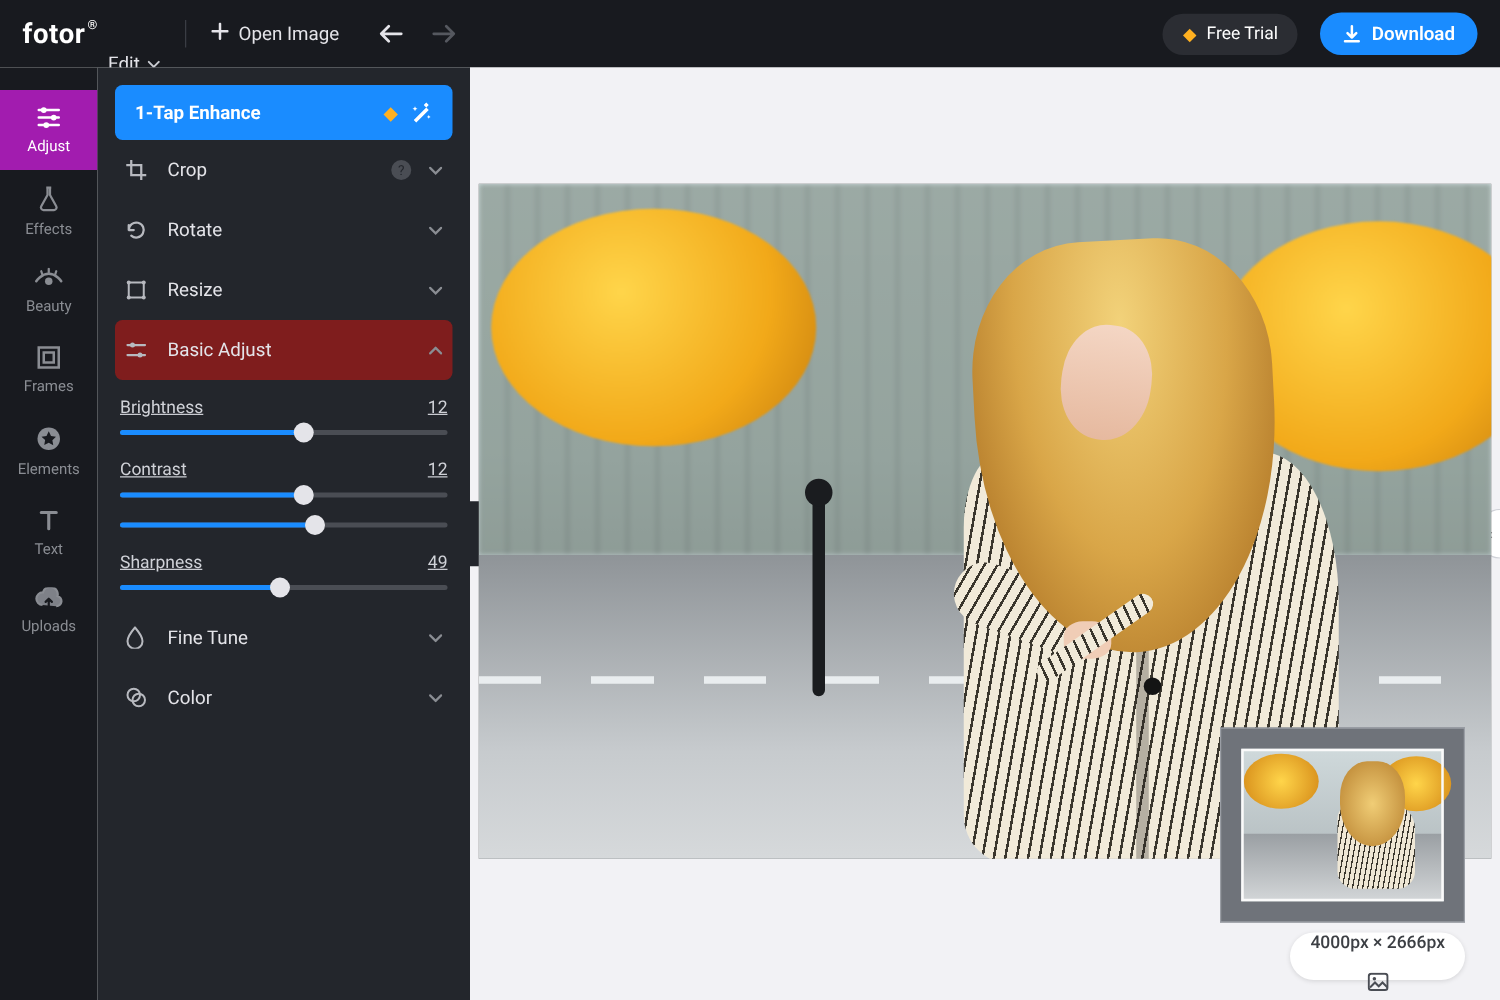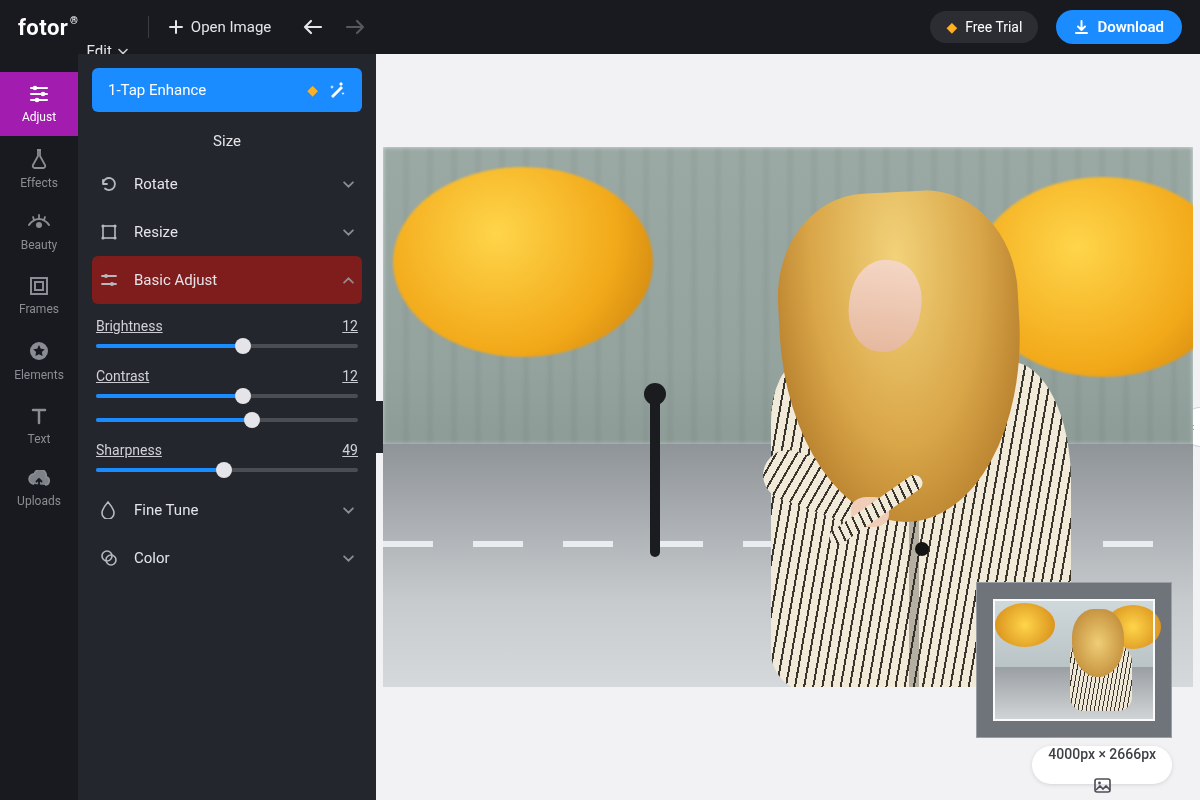--- a/index.html
+++ b/index.html
@@ -2,37 +2,37 @@
 <html><head>
 <meta charset="utf-8">
 <style>
 * { margin: 0; padding: 0; box-sizing: border-box; font-family: -apple-system, BlinkMacSystemFont, "Segoe UI", Roboto, sans-serif; }
 body { width: 1200px; height: 800px; background: #f2f2f5; overflow: hidden; display: flex; flex-direction: column; }
 .topbar { height: 54px; background: #181a1f; display: flex; align-items: center; padding: 0 18px; gap: 18px; color: #fff; }
 .logo { font-size: 22px; font-weight: 700; letter-spacing: .5px; position: relative; }
 .logo sup { font-size: 10px; position: absolute; top: 0px; right: -10px; }
 .edit-btn { display: flex; align-items: center; gap: 6px; font-size: 15px; cursor: pointer; color:#e4e4e9;margin-top:48px; }
 .vdiv { width: 1px; height: 22px; background: #3a3d44; margin: 0 2px; }
-.open-image { display: flex; align-items: center; gap: 8px; font-size: 15px; cursor: pointer; color:#e4e4e9; }
+.open-image { display: flex; align-items: flex-start; gap: 8px; font-size: 15px; cursor: pointer; color:#e4e4e9; }
 .nav-arrows { display: flex; gap: 22px; margin-left: 14px; }
 .nav-arrows span { font-size: 18px; cursor: pointer; }
 .nav-arrows .disabled { color: #55585f; }
 .topbar-spacer { flex: 1; }
 .free-trial { background: #2b2d33; border-radius: 20px; padding: 8px 16px; display: flex; align-items: center; gap: 8px; font-size: 14px; cursor: pointer; }
 .diamond-icon { color: #ffb020; font-size: 14px; }
 .download-btn { background: #1a8cff; border-radius: 20px; padding: 8px 18px; display: flex; align-items: center; gap: 8px; font-size: 15px; font-weight: 600; cursor: pointer; }
 .main { flex: 1; display: flex; }
 .icon-rail { width: 78px; background: #181a1f; display: flex; flex-direction: column; align-items: center; padding-top: 18px; gap: 0; }
 .rail-item { width: 78px; padding: 12px 0; display: flex; flex-direction: column; align-items: center; gap: 6px; cursor: pointer; color: #8a8d93; font-size: 12px; }
 .rail-item.active { background: #a21caf; color: #fff; }
 .rail-item .ri { font-size: 20px; }
 .panel { width: 298px; background: #23262c; padding: 14px 14px 0 14px; color: #c9cbd1; overflow-y: auto; position: relative; }
 .panel::-webkit-scrollbar { width: 6px; }
 .panel::-webkit-scrollbar-thumb { background: #3a3d44; border-radius: 3px; }
-.enhance-btn { background: #1a8cff; color: #fff; border-radius: 6px; height: 44px; display: flex; align-items: center; padding: 0 16px; font-size: 15px; font-weight: 400; gap: 10px; cursor: pointer; }
+.enhance-btn { background: #1a8cff; color: #fff; border-radius: 6px; height: 44px; display: flex; align-items: center; padding: 0 16px; font-size: 15px; font-weight: 700; gap: 10px; cursor: pointer; }
 .enhance-btn .spacer { flex: 1; }
 .section-title { text-align: center; font-size: 15px; color: #e4e4e9; margin: 20px 0 10px; }
 .tool-row { height: 48px; display: flex; align-items: center; gap: 14px; padding: 0 8px; cursor: pointer; border-radius: 6px; }
 .tool-row.expanded { background: #7f1d1d; }
 .tool-row .ti { width: 20px; text-align: center; color: #b7b9bf; font-size: 16px; }
 .tool-row .tlabel { flex: 1; font-size: 15px; color: #e4e4e9; }
 .tool-row .help { width: 16px; height: 16px; border-radius: 50%; background: #4a4d54; color:#23262c; font-size: 11px; display: flex; align-items: center; justify-content: center; }
 .tool-row .chev { color: #8a8d93; font-size: 14px; }
 .slider-block { padding: 14px 4px 6px; text-decoration: underline; }
 .slider-head { display: flex; justify-content: space-between; font-size: 14px; color: #d0d2d8; margin-bottom: 10px; }
@@ -205,22 +205,35 @@
       <span>1-Tap Enhance</span>
       <span class="spacer"></span>
       <span class="diamond-icon" style="color:#ffb020">◆</span>
       <span>
         <svg width="18" height="18" viewBox="0 0 18 18">
             <path d="M3 15L13 5m0 0l2 2-10 10-2-2zM13 5L11 3l2-2 2 2-2 2zM4 4l.6 1.4L6 6l-1.4.6L4 8l-.6-1.4L2 6l1.4-.6zM15 11l.5 1 1 .5-1 .5-.5 1-.5-1-1-.5 1-.5z" fill="#fff"></path>
           </svg>
       </span>
     </div>
 
-    <div class="section-title">Size</div>
-
+
+    <div class="tool-row">
+      <span class="ti">
+        <svg width="18" height="18" viewBox="0 0 18 18">
+            <path d="M5 1v12h12M1 5h12v12" stroke="currentColor" stroke-width="1.8" fill="none"></path>
+          </svg>
+      </span>
+      <span class="tlabel">Crop</span>
+      <span class="help">?</span>
+      <span class="chev">
+          <svg width="11" height="7" viewBox="0 0 10 6">
+            <path d="M1 1l4 4 4-4" stroke="currentColor" stroke-width="1.6" fill="none" stroke-linecap="round"></path>
+          </svg>
+        </span>
+    </div>
     <div class="tool-row">
       <span class="ti">
         <svg width="18" height="18" viewBox="0 0 18 18">
             <path d="M3 9a6 6 0 1 1 2 4.5M3 9V5m0 4h4" stroke="currentColor" stroke-width="1.8" fill="none" stroke-linecap="round"></path>
           </svg>
       </span>
       <span class="tlabel">Rotate</span>
       <span class="chev">
           <svg width="11" height="7" viewBox="0 0 10 6">
             <path d="M1 1l4 4 4-4" stroke="currentColor" stroke-width="1.6" fill="none" stroke-linecap="round"></path>

